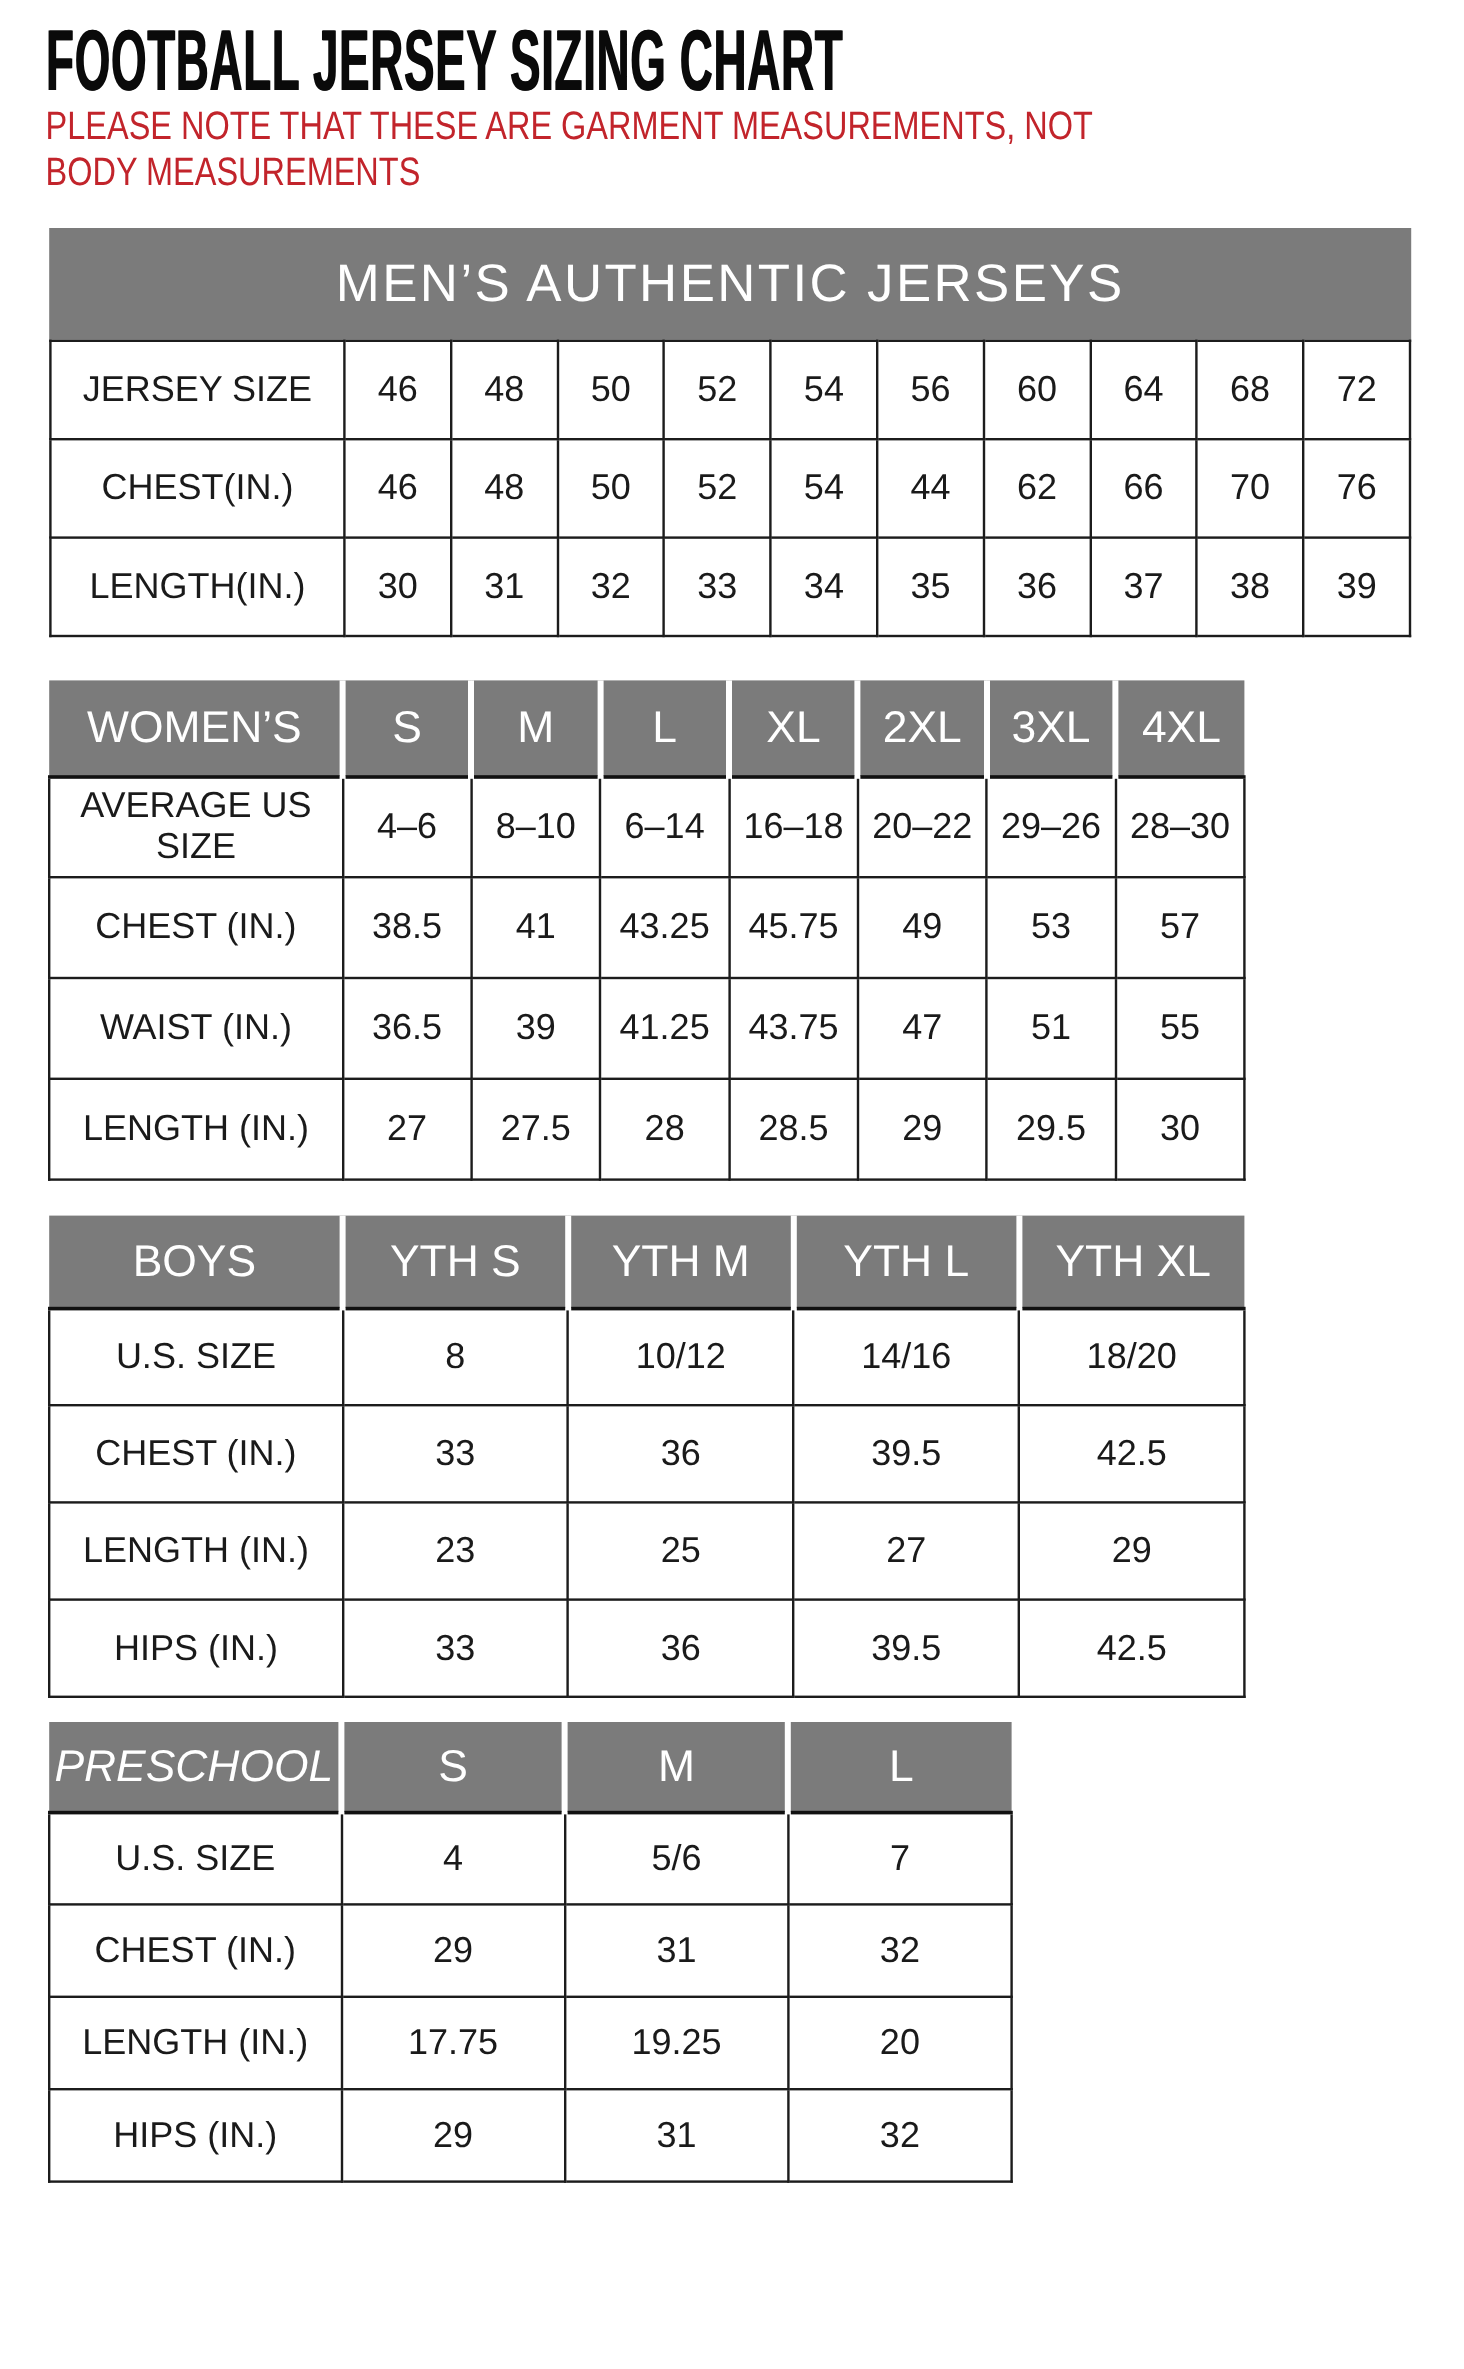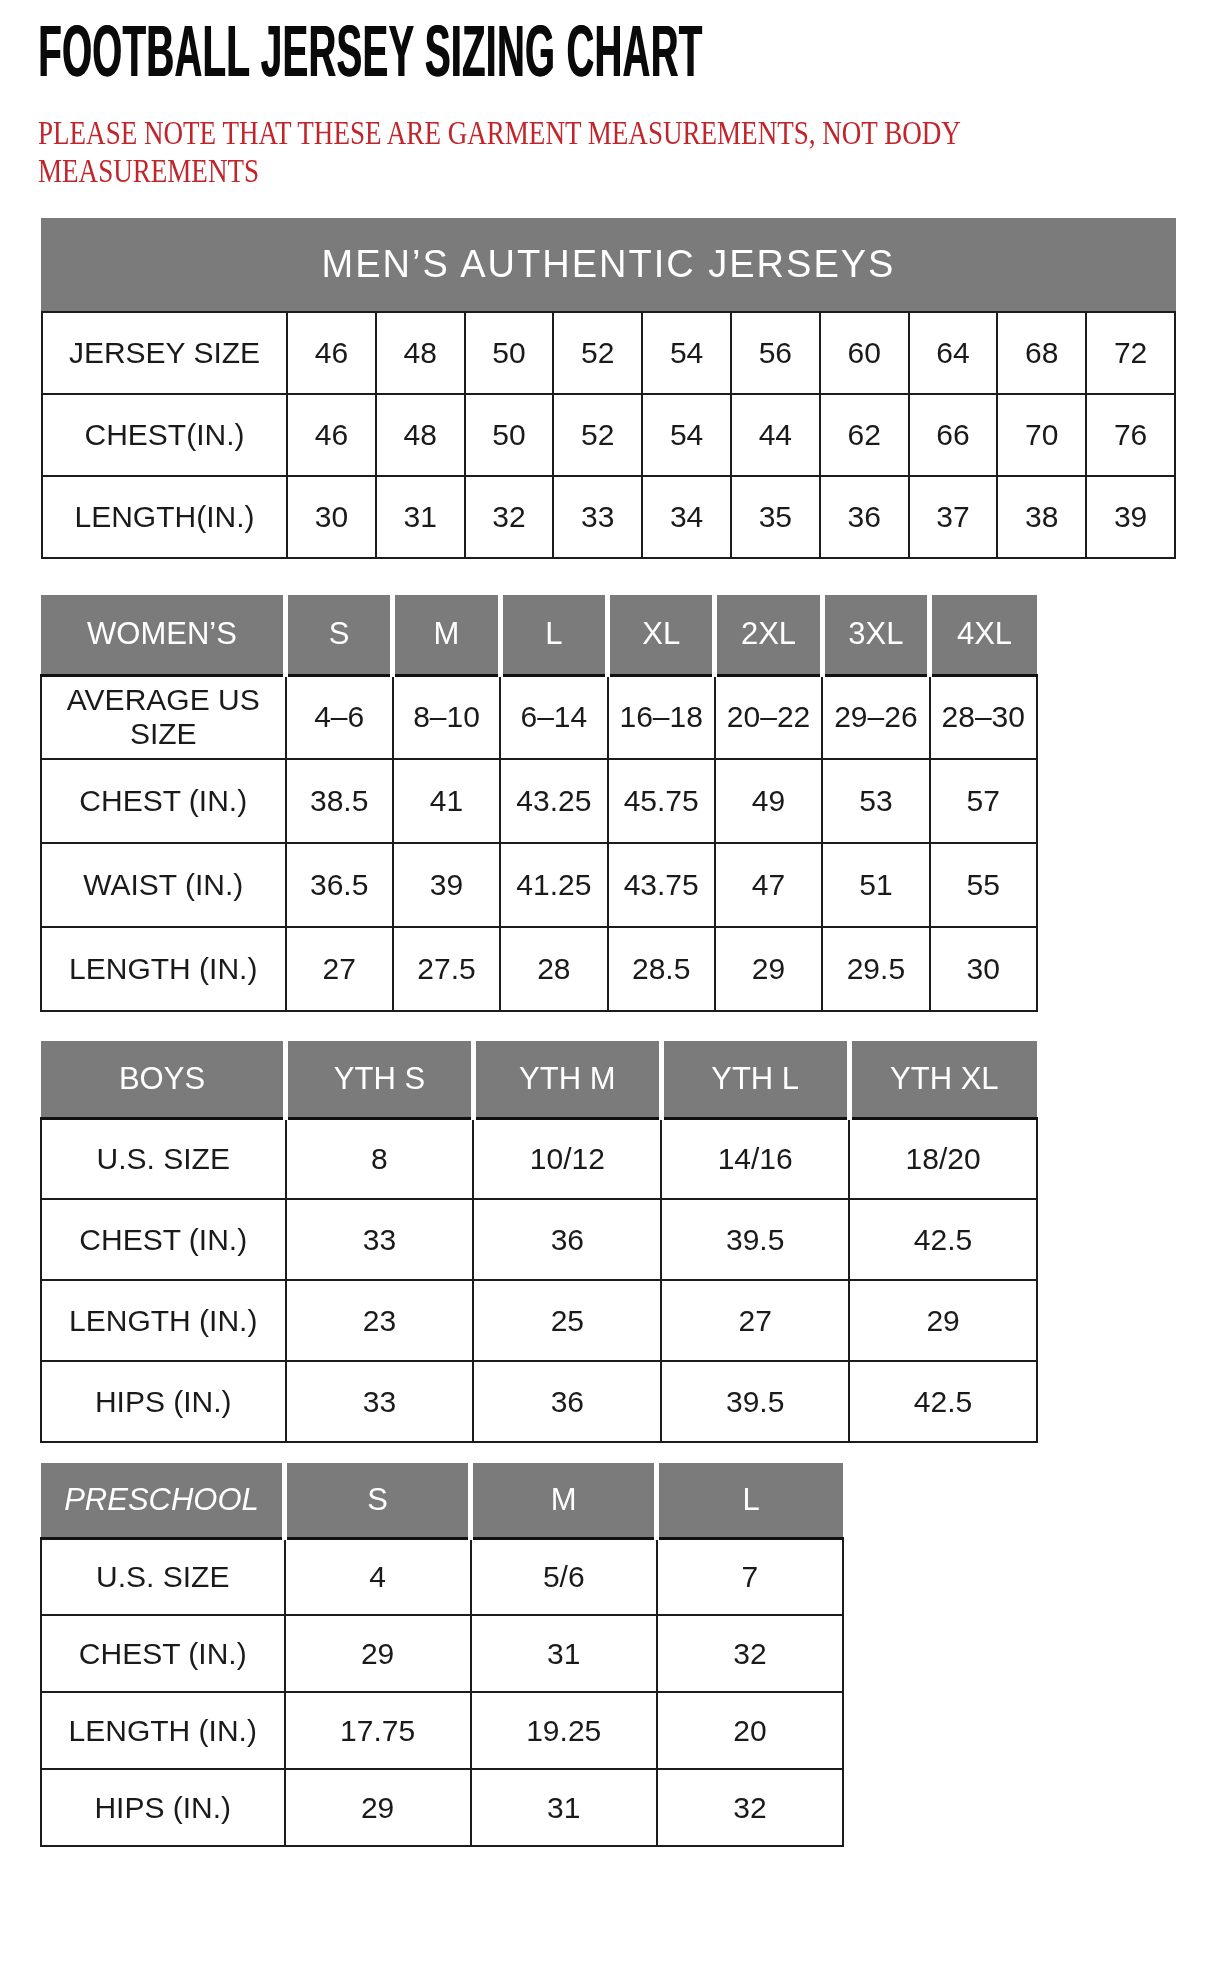--- a/index.html
+++ b/index.html
@@ -21,63 +21,63 @@
     font-weight: 700;
     color: #0a0a0a;
     transform: scaleX(0.53);
     transform-origin: 0 50%;
     white-space: nowrap;
     letter-spacing: 1px;
     text-shadow: 1.5px 0 0 currentColor;
   }
 
   
-  .note { margin: 28px 0 0 38px; width: 1140px; font-family: Liberation Serif, serif; }
+  .note { margin: 0 0 0 38px; width: 1140px; }
   .note-in {
     display: inline-block;
     font-size: 33px;
     line-height: 38px;
     color: #c2242b;
     transform: scaleX(0.82);
     transform-origin: 0 0;
   }
 
   
   .tblwrap { background: #fff; }
   #mens      { margin: 28px 0 0 41px; width: 1135px; }
   #womens    { margin: 36px 0 0 40px; width: 998px; }
   #boys      { margin: 29px 0 0 40px; width: 998px; }
   #preschool { margin: 20px 0 0 40px; width: 804px; }
 
   .banner {
     height: 93px;
     background: #7b7b7b;
     color: #ffffff;
-    font-size: 38px;
+    font-size: 44px;
     letter-spacing: 2px;
     display: flex;
     align-items: center;
     justify-content: center;
   }
 
   table { border-collapse: collapse; table-layout: fixed; width: 100%; color: #1a1a1a; }
   td {
     border: 2px solid #1c1c1c;
     text-align: center;
     vertical-align: middle;
     font-size: 30px;
     line-height: 34px;
     padding: 0 6px;
     background: #ffffff;
   }
   th.hdr {
     background: #7b7b7b;
     color: #ffffff;
     font-weight: 400;
-    font-size: 31px;
+    font-size: 37px;
     border: 0 none;
     border-bottom: 3px solid #111111;
     text-align: center;
     vertical-align: middle;
     padding: 0 4px;
   }
   th.hdr + th.hdr { border-left: 5px solid #ffffff; }
 
   #mens tbody tr { height: 82px; }
   #mens td:first-child { width: 231px; }

